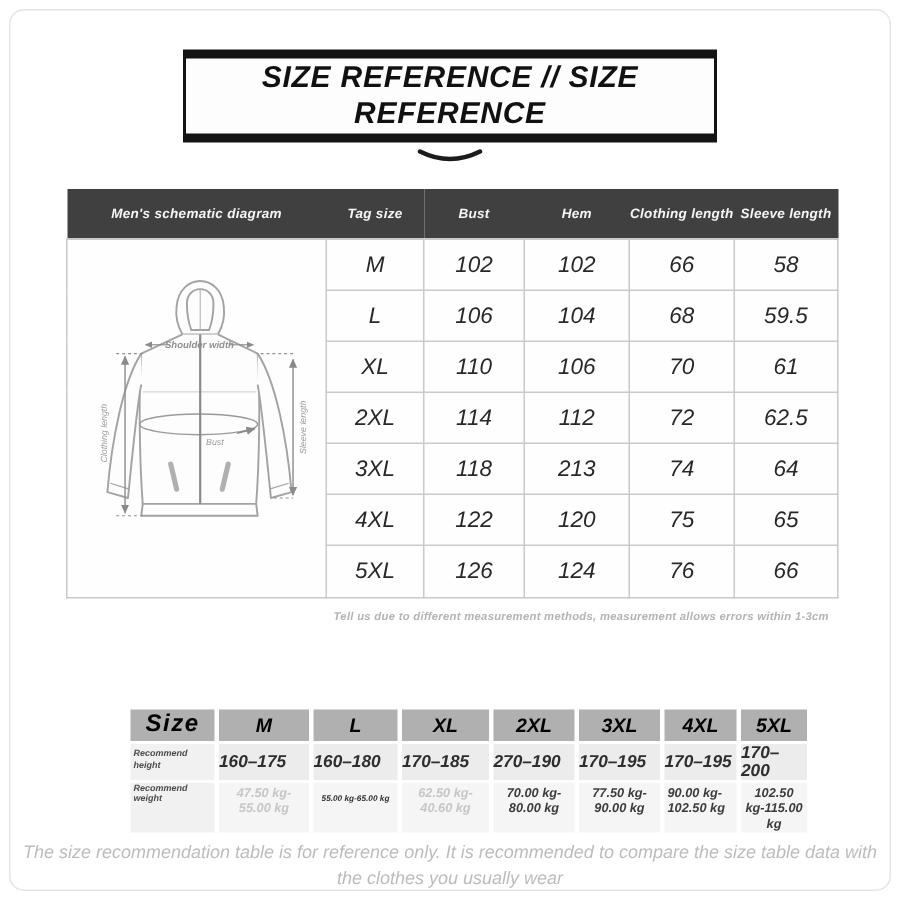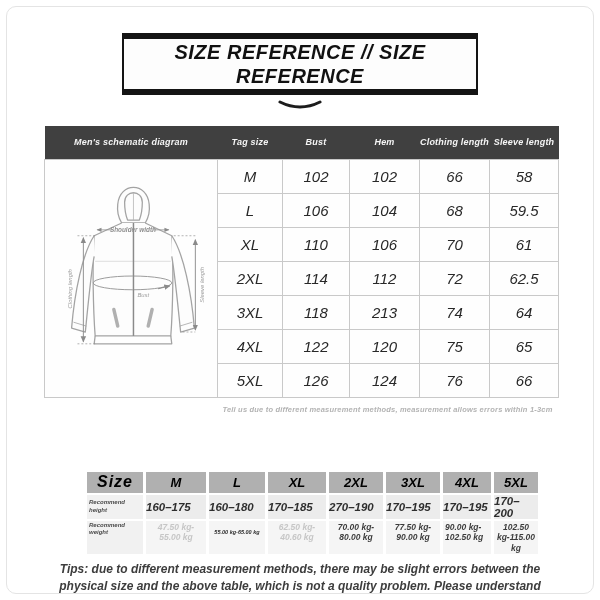--- a/index.html
+++ b/index.html
@@ -320,15 +320,14 @@
           <td class="tiny">55.00 kg-65.00 kg</td>
           <td class="muted">62.50 kg-40.60 kg</td>
           <td>70.00 kg-80.00 kg</td>
           <td>77.50 kg-90.00 kg</td>
           <td class="alignr">90.00 kg-102.50 kg</td>
           <td>102.50 kg-115.00 kg</td>
         </tr>
       </tbody>
   </table>
 
-  <div class="tips">Tips: due to different measurement methods, there may be slight errors between the physical size and the above table, which is not a quality problem. Please understand</div>
   <div class="ref-note">The size recommendation table is for reference only. It is recommended to compare the size table data with the clothes you usually wear</div>
 </div>
 
 </body></html>

